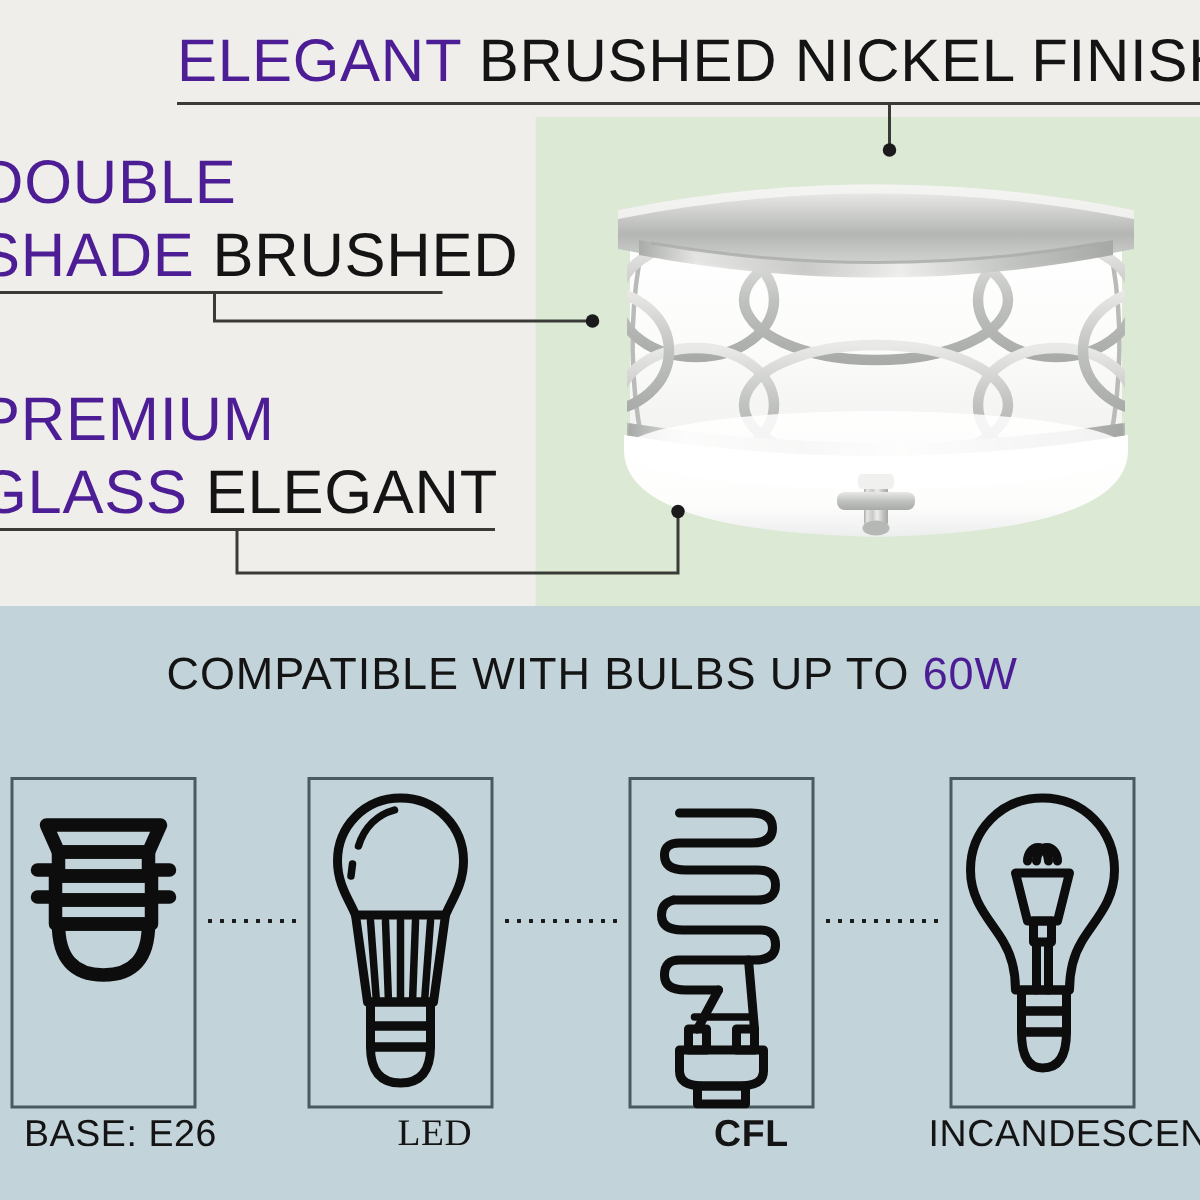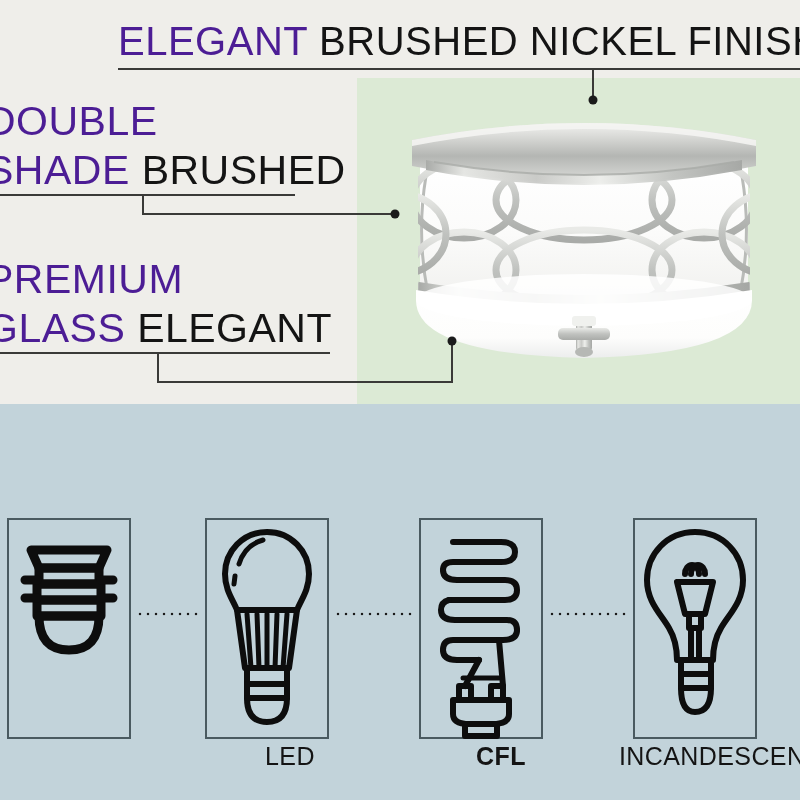--- a/index.html
+++ b/index.html
@@ -145,21 +145,21 @@
   .bulb-label {
     position: absolute;
     top: 741px;
     font-size: 25px;
     line-height: 30px;
     letter-spacing: 0.4px;
     white-space: nowrap;
     color: #141414;
   }
   #label-1 { left: 16px; }
-  #label-2 { left: 265px; }
+  #label-2 { left: 265px; font-family: Liberation Serif, serif; }
   #label-3 { left: 476px; font-weight: bold; }
   #label-4 { left: 619px; }
 </style>
 </head>
 <body>
 
 <div id="canvas">
 
   <div class="panel-cream"></div>
   <div class="panel-green"></div>
@@ -259,20 +259,21 @@
     <div><span class="accent">SHADE</span><span> BRUSHED</span></div>
   </div>
   <div id="rule-f1" class="rule-feature"></div>
 
   <div id="feature-2" class="feature-block">
     <div><span class="accent">PREMIUM</span></div>
     <div><span class="accent">GLASS</span><span> ELEGANT</span></div>
   </div>
   <div id="rule-f2" class="rule-feature"></div>
 
+  <div id="bulbs-headline"><span>COMPATIBLE WITH BULBS UP TO </span><span class="accent">60W</span></div>
 
   <div id="box-1" class="bulb-box"></div>
   <div id="box-2" class="bulb-box"></div>
   <div id="box-3" class="bulb-box"></div>
   <div id="box-4" class="bulb-box"></div>
 
   <svg id="icon-1" class="bulb-svg" viewBox="0 0 124 221">
     <g fill="none" stroke="#0d0d0d" stroke-width="9" stroke-linejoin="round" stroke-linecap="round">
       <path d="M24,32 H100 L92,50 H32 Z"></path>
       <path d="M32,50 H92 L92,66 H32 Z"></path>
@@ -323,17 +324,18 @@
       <path d="M48,142 H78 L78,156 H48 Z"></path>
       <path d="M48,156 H78 L78,170 H48 Z"></path>
       <path d="M48,170 H78 Q78,194 62,194 Q48,194 48,170 Z"></path>
     </g>
   </svg>
 
   <div id="dots-1" class="dots"></div>
   <div id="dots-2" class="dots"></div>
   <div id="dots-3" class="dots"></div>
 
+  <div id="label-1" class="bulb-label">BASE: E26</div>
   <div id="label-2" class="bulb-label">LED</div>
   <div id="label-3" class="bulb-label">CFL</div>
   <div id="label-4" class="bulb-label">INCANDESCENT</div>
 
 </div>
 
 </body></html>

